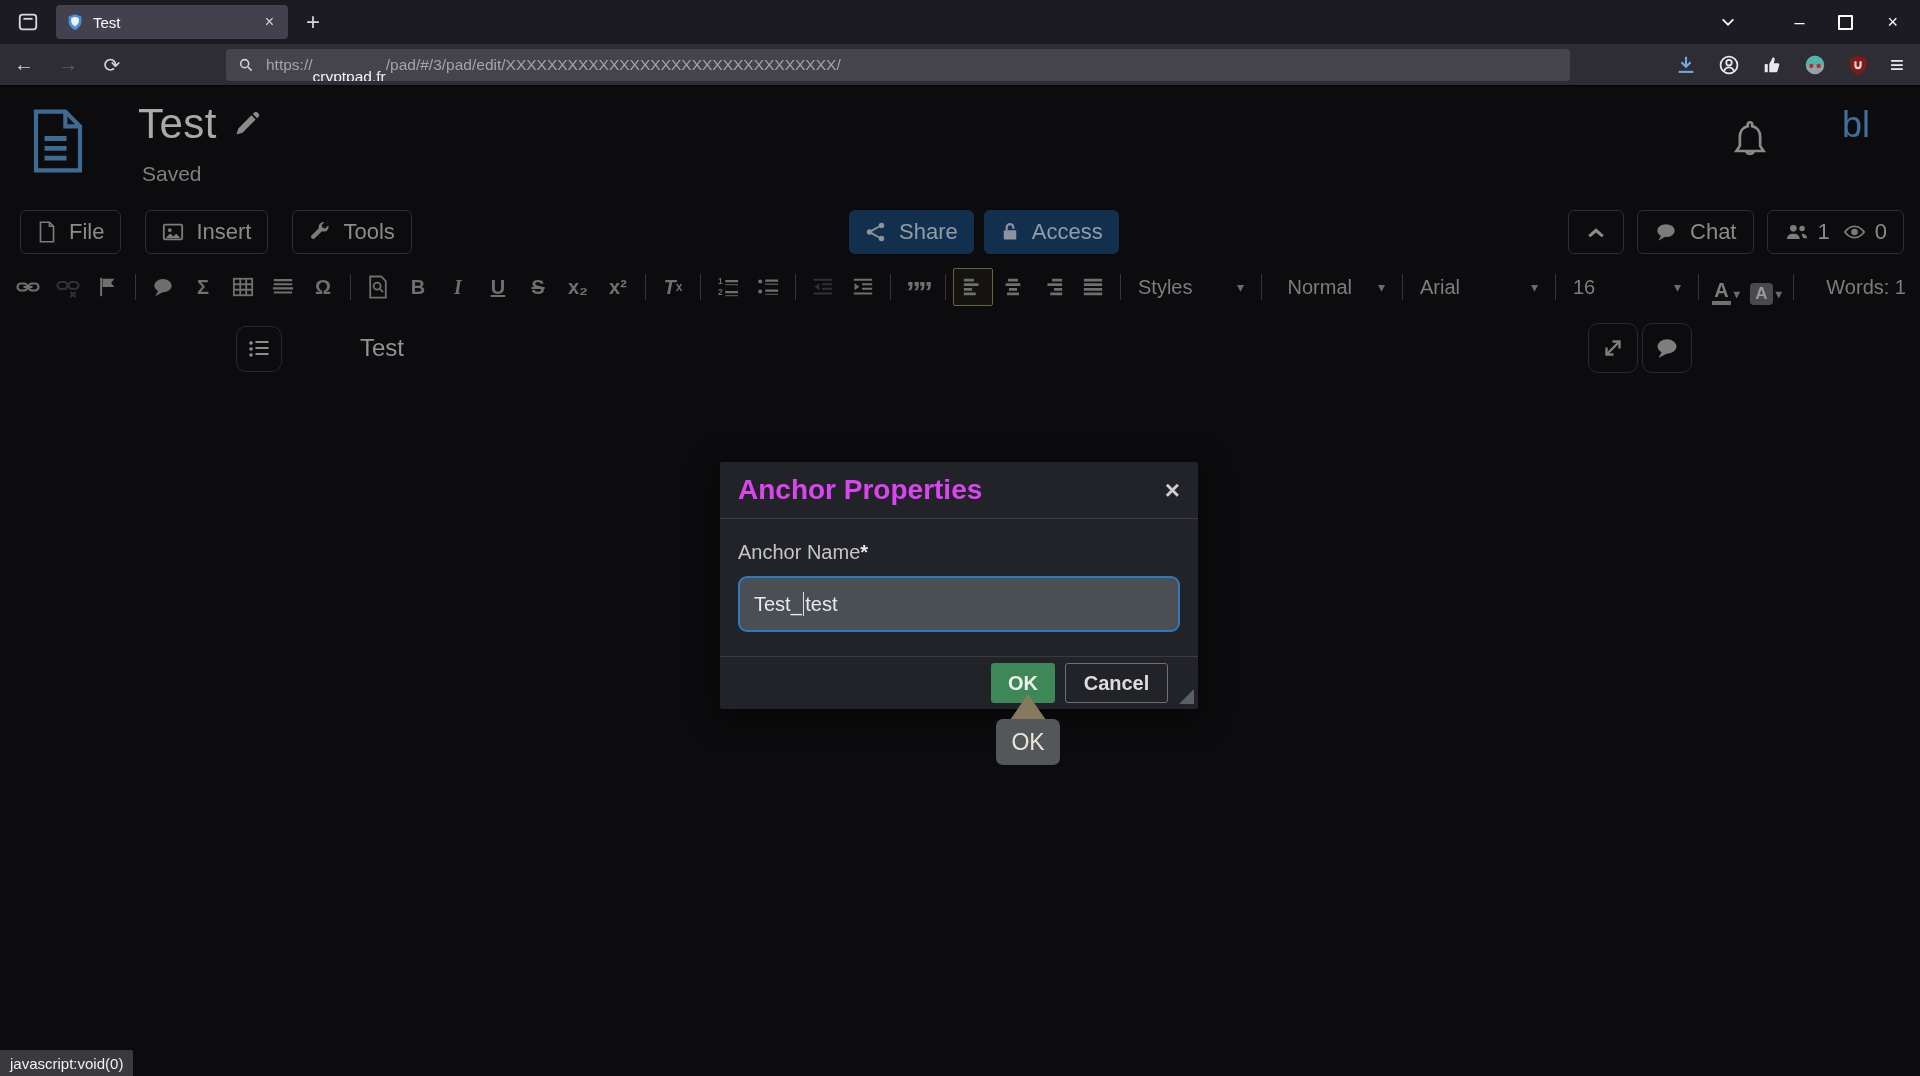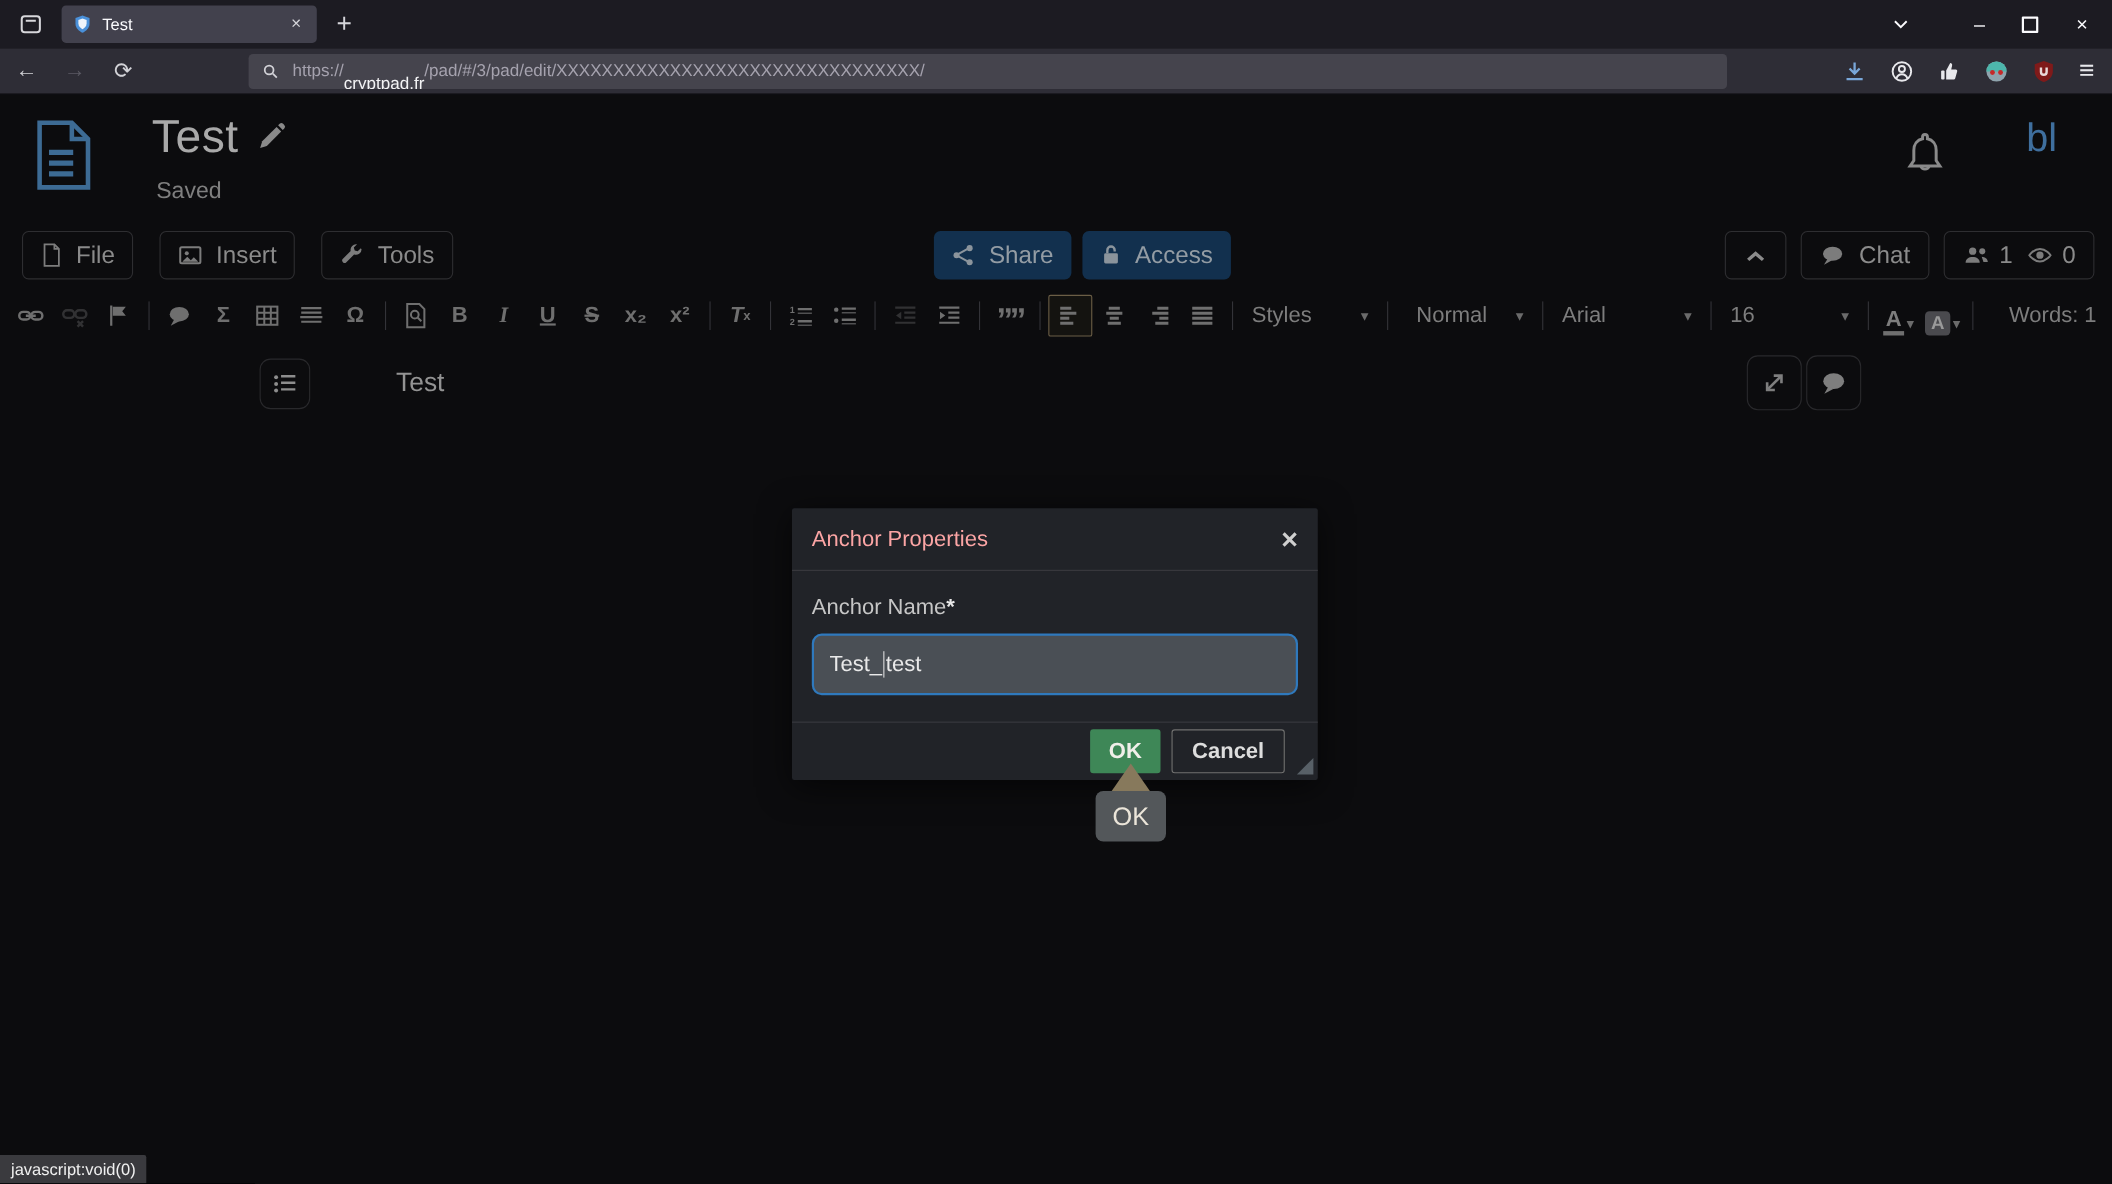--- a/index.html
+++ b/index.html
@@ -88,21 +88,21 @@
     border-radius:10px;display:flex;align-items:center;justify-content:center;color:#8d8d8d;background:transparent;}
   .doc-text{position:absolute;left:360px;top:248px;font-size:24px;color:#939393;}
   .corner-btn{position:absolute;top:237px;width:50px;height:50px;border:1px solid #29292c;border-radius:10px;
     display:flex;align-items:center;justify-content:center;color:#7e7e7e;background:transparent;}
   .expand-btn{left:1588px;} .ecomment-btn{left:1642px;}
 
   
   .dialog{position:absolute;left:720px;top:376px;width:478px;background:#212328;border-radius:2px;
     box-shadow:0 6px 30px rgba(0,0,0,.6);}
   .dlg-header{height:56px;display:flex;align-items:center;padding:0 18px;border-bottom:1px solid #3a3a3f;}
-  .dlg-title{font-size:20px;font-weight:normal;color:#fca5a5;}
+  .dlg-title{font-size:28px;font-weight:bold;color:#d946ef;}
   .dlg-close{margin-left:auto;font-size:26px;font-weight:bold;color:#cfcfcf;line-height:1;cursor:default;}
   .dlg-body{padding:22px 18px 24px 18px;}
   .dlg-label{font-size:20px;color:#c6c6c6;}
   .dlg-label .req{font-weight:bold;color:#e8e8e8;}
   .dlg-input{margin-top:12px;height:52px;background:#4a4f55;border:2px solid #2f79bd;border-radius:9px;
     display:flex;align-items:center;padding:0 14px;font-size:20px;color:#e9e9e9;}
   .caret-bar{display:inline-block;width:1.5px;height:24px;background:#dcdcdc;margin:0 1px;}
   .dlg-footer{position:relative;height:52px;border-top:1px solid #3a3a3f;display:flex;align-items:center;
     justify-content:flex-end;gap:10px;padding:0 30px 0 14px;}
   .btn-ok{width:64px;height:40px;background:#3e8757;border:none;border-radius:3px;color:#f0efe9;

